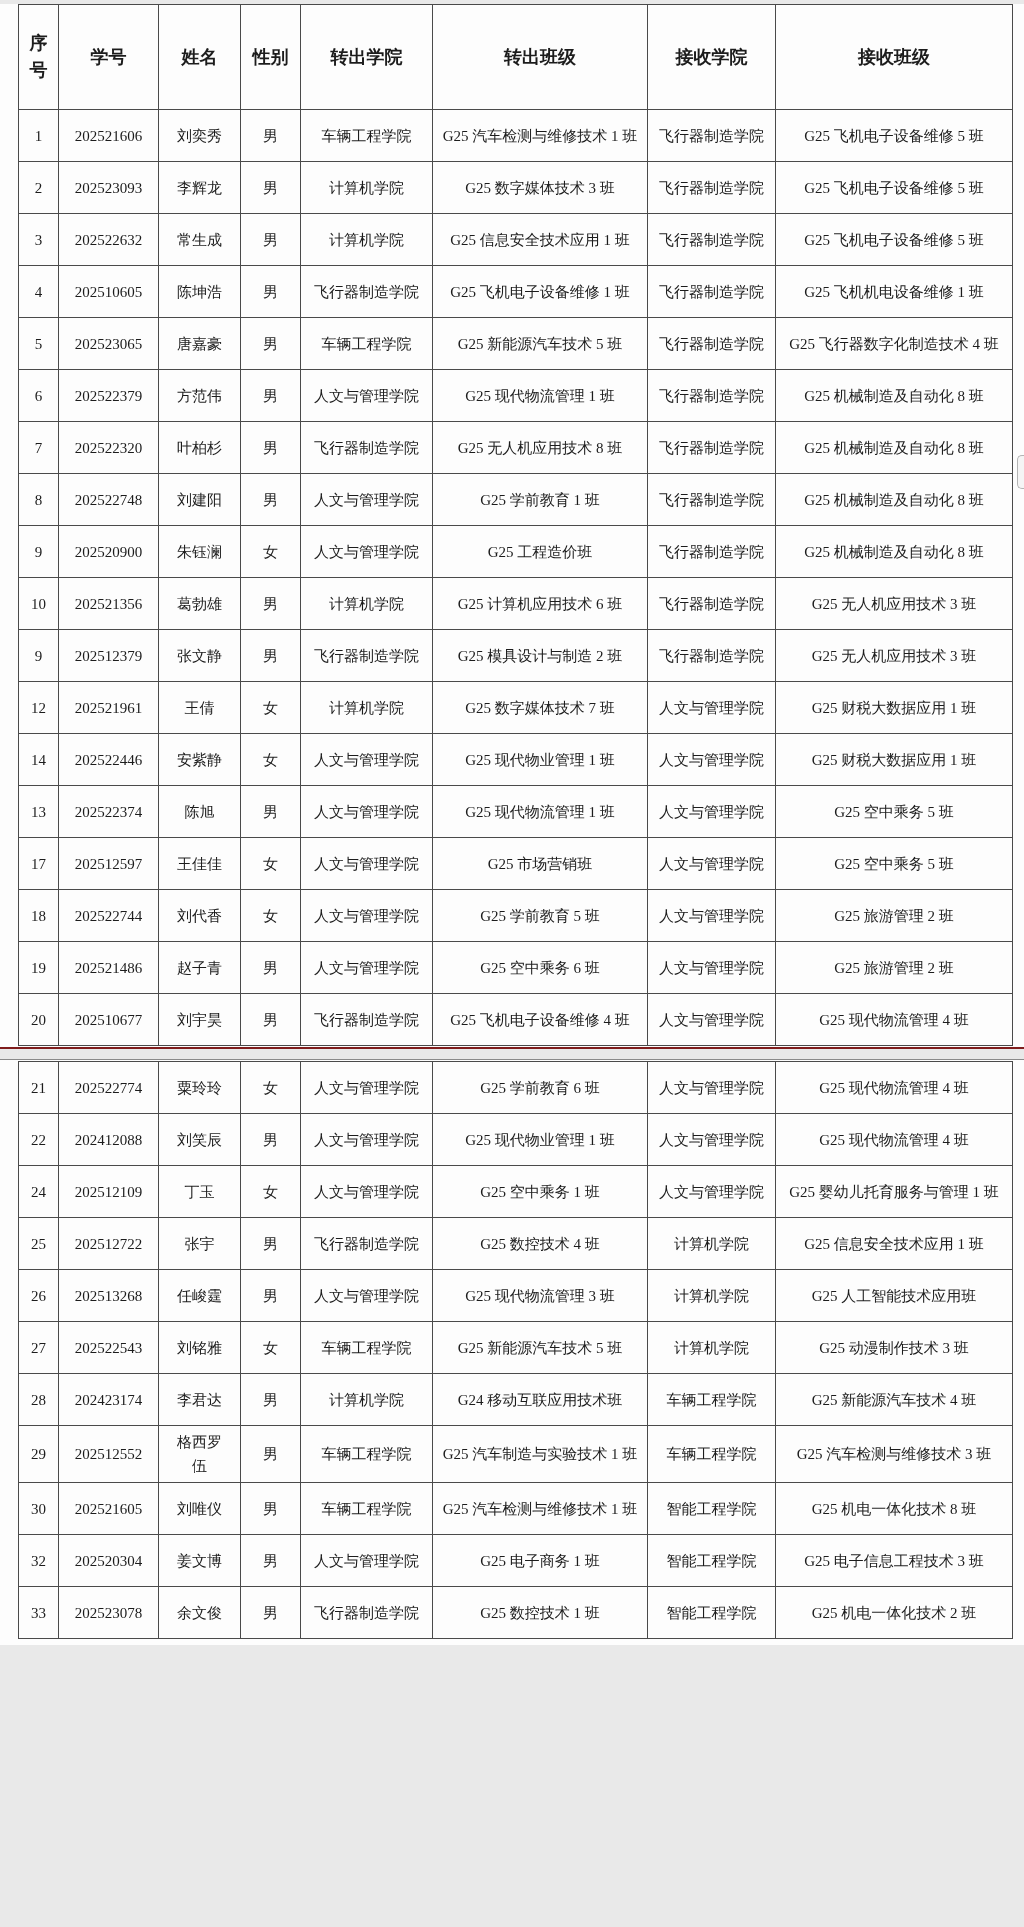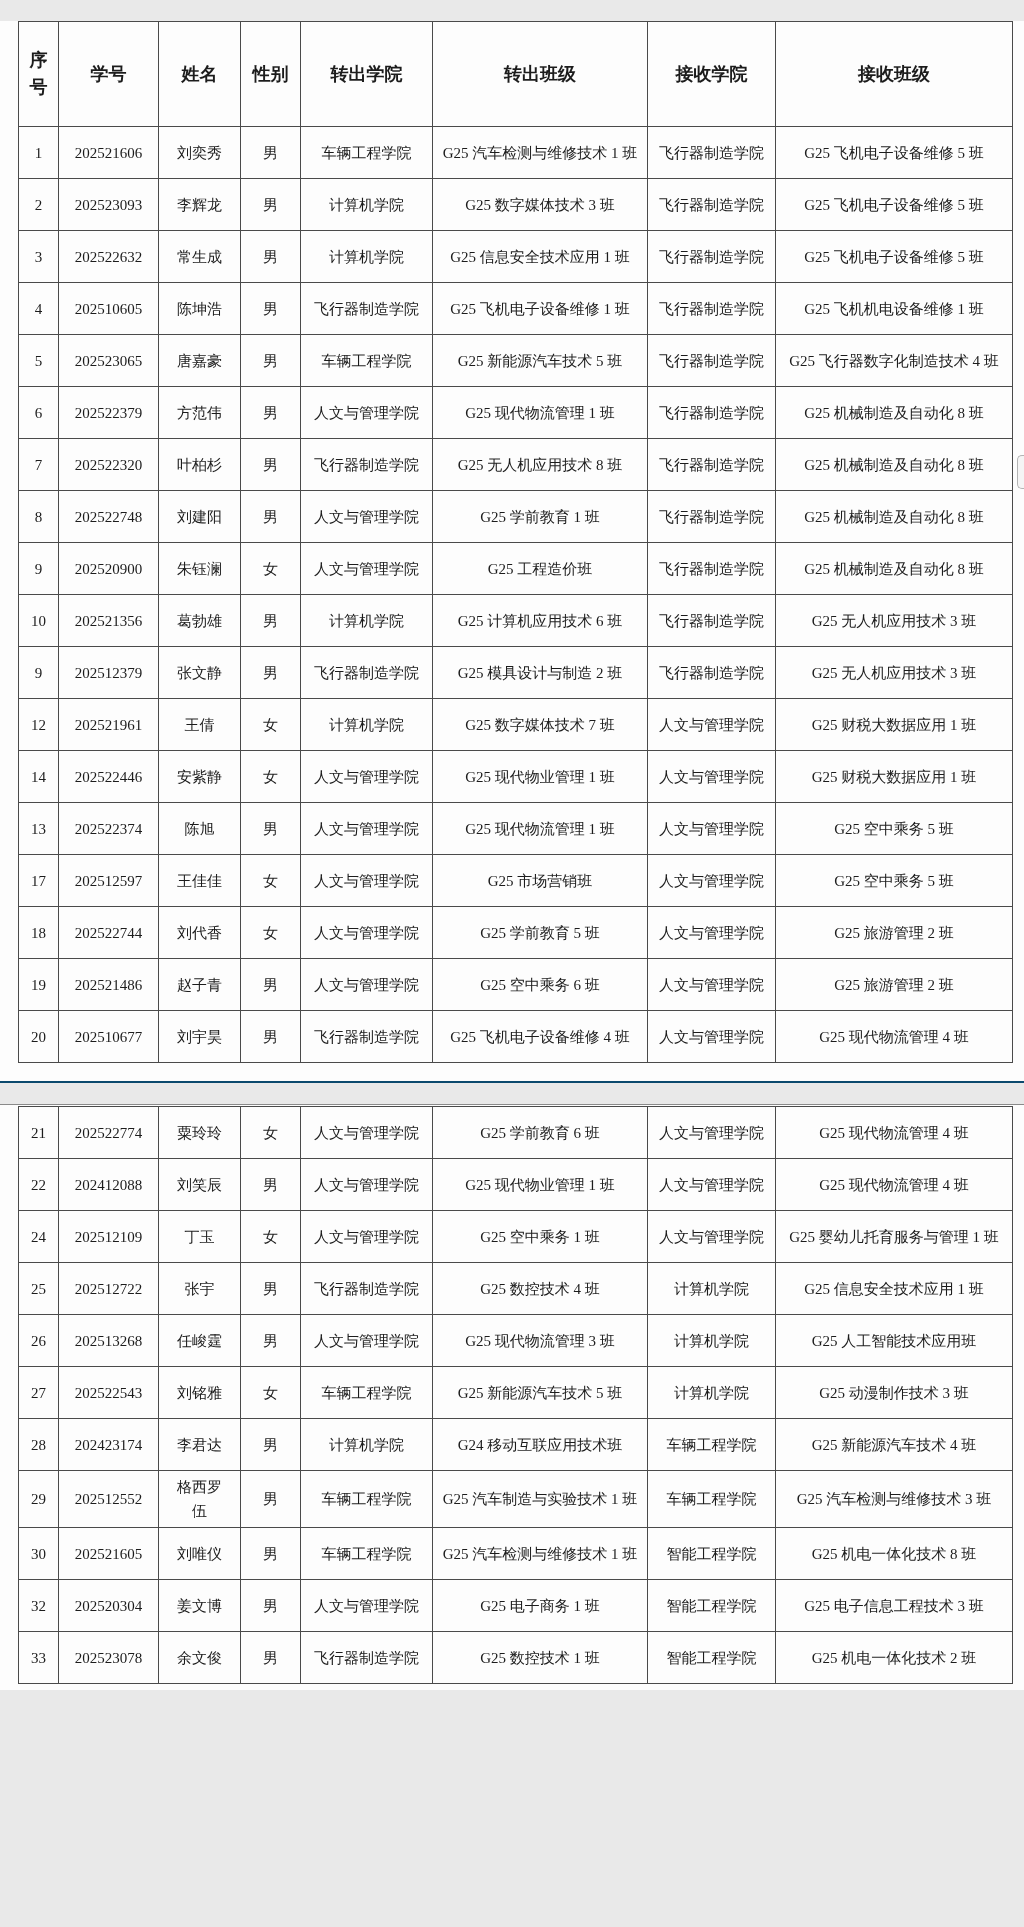--- a/index.html
+++ b/index.html
@@ -14,22 +14,22 @@
     width: 1024px;
     height: 1927px;
     background: #e9e9e9;
     overflow: hidden;
   }
   .page {
     background: #fdfdfd;
     width: 1024px;
     padding: 0 12px 0 18px;
   }
-  .page-1 { margin-top: 21px; border-bottom: 2px solid #0c4a6e; padding-bottom: 18px; }
-  .page-2 { margin-top: 21px; border-top: 1px solid #8a8a8a; padding-top: 1px; padding-bottom: 6px; }
+  .page-1 { margin-top: 4px; border-bottom: 2px solid #7f1d1d; padding-bottom: 1px; }
+  .page-2 { margin-top: 10px; border-top: 1px solid #8a8a8a; padding-top: 1px; padding-bottom: 6px; }
   table {
     border-collapse: collapse;
     table-layout: fixed;
     width: 994px;
   }
   th, td {
     border: 1px solid #4a4a4a;
     text-align: center;
     vertical-align: middle;
     overflow: hidden;

